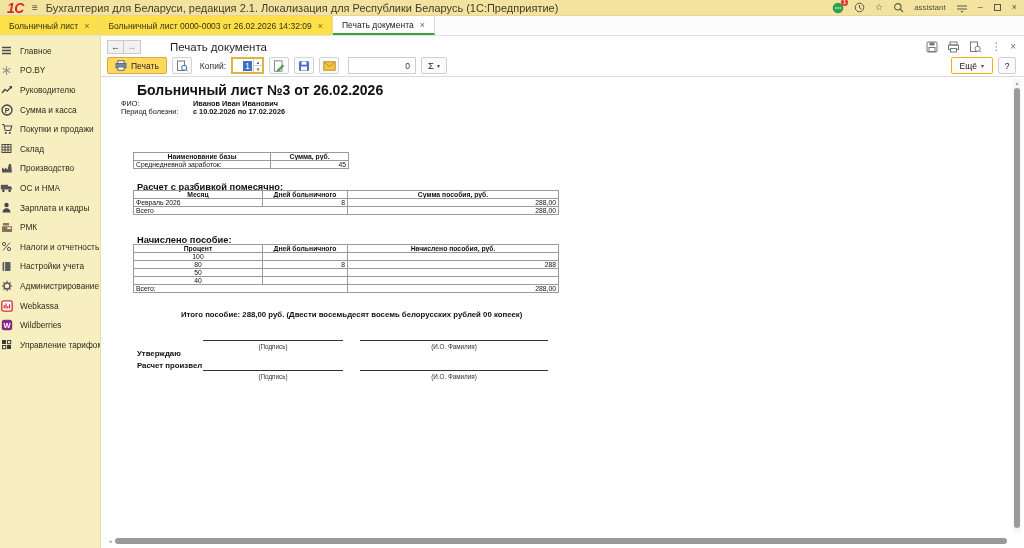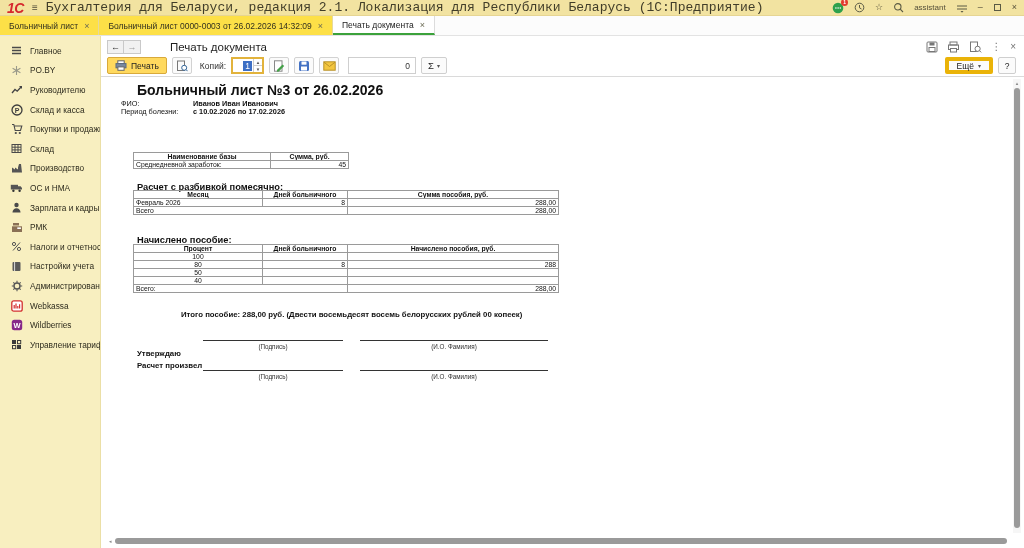--- a/index.html
+++ b/index.html
@@ -6,42 +6,42 @@
   html,body { width:1024px; height:548px; overflow:hidden; }
   body { font-family:"Liberation Sans", sans-serif; background:#fff; position:relative; color:#2d2d2d; }
   svg { display:block; }
 
   
   .titlebar { position:absolute; top:0; left:0; width:1024px; height:16px;
     background:#f2e3a1; border-bottom:1px solid #e6d593; display:flex; align-items:center;
     padding:0 7px; gap:8px; z-index:5; }
   .logo { color:#d6282d; font-weight:bold; font-style:italic; font-size:14px; letter-spacing:-0.5px; }
   .burger { font-size:10px; color:#55503a; }
-  .tb-title { font-size:13px; color:#413d29; white-space:nowrap;font-family:Liberation Mono, monospace; }
+  .tb-title { font-size:11px; color:#413d29; white-space:nowrap; }
   .tb-spacer { flex:1; }
   .tb-icons { display:flex; align-items:center; gap:10px; }
   .badge-wrap { position:relative; }
   .nbadge { position:absolute; top:-3px; right:-4px; width:7px; height:7px; background:#e23b2e;
     border-radius:50%; color:#fff; font-size:5px; line-height:7px; text-align:center; font-weight:bold; }
   .glyph { font-size:9px; color:#55503a; line-height:1; }
   .username { font-size:8px; color:#55503a; }
 
   
   .tabbar { position:absolute; top:16px; left:0; width:1024px; height:20px; background:#fcfcfc;
     border-bottom:1px solid #e3e3e3; display:flex; z-index:4; }
   .tab { display:flex; align-items:center; gap:6px; padding:0 9px; font-size:8.5px; color:#33311f;
     background:#fde047; border-right:1px solid #e6d99c; white-space:nowrap; }
   .tab.active { background:#fff; color:#222; border-right:1px solid #dcdcdc;
     border-bottom:2px solid #3ba23b; }
   .tab-close { color:#6b6b54; font-size:9px; }
 
   
   .sidebar { position:absolute; top:36px; left:0; width:101px; height:512px; background:#f8efc0;
     border-right:1px solid #ebdfa6; padding-top:5px; overflow:hidden; }
-  .s-item { display:flex; align-items:center; gap:7px; height:19.6px; padding-left:10px;
+  .s-item { display:flex; align-items:center; gap:7px; height:19.6px; padding-left:0;
     font-size:8.3px; color:#2e2c1e; white-space:nowrap; }
   .s-ico { width:13px; height:12px; display:flex; align-items:center; justify-content:center; flex:0 0 13px; }
 
   
   .main { position:absolute; top:36px; left:101px; width:923px; height:512px; background:#fff; }
   .panel-head { position:absolute; top:3px; left:6px; right:8px; height:16px; display:flex; align-items:center; }
   .nav-btn { width:17px; height:14px; border:1px solid #c9c9c9; background:#f1f1f1;
     display:flex; align-items:center; justify-content:center; font-size:9px; color:#333; }
   .nav-btn.fwd { color:#9a9a9a; border-left:none; }
   .panel-title { margin-left:29px; font-size:11.5px; color:#1f1f1f; }
@@ -60,21 +60,21 @@
   .spin { width:9px; border-left:1px solid #cfcfcf; display:flex; flex-direction:column; }
   .spin > div { flex:1; display:flex; align-items:center; justify-content:center; font-size:4.5px; color:#555; }
   .spin > div:first-child { border-bottom:1px solid #cfcfcf; }
   .num-field { width:68px; height:17px; border:1px solid #cfcfcf; background:#fff; font-size:8.5px;
     color:#333; display:flex; align-items:center; justify-content:flex-end; padding-right:5px; margin-left:4px; }
   .sigma-btn { display:flex; align-items:center; gap:3px; height:17px; padding:0 6px;
     border:1px solid #cfcfcf; border-radius:2px; background:#fbfbfb; font-size:9.5px; color:#222; }
   .caret { font-size:6px; color:#555; }
   .tb-right { margin-left:auto; display:flex; gap:5px; }
   .btn-more { display:flex; align-items:center; gap:4px; height:17px; padding:0 8px;
-    border:4px solid #eab308; border-radius:2px; background:#fbfbfb; font-size:8.5px; color:#222; }
+    border:1px solid #eab308; border-radius:2px; background:#fbfbfb; font-size:8.5px; color:#222; }
   .btn-help { width:18px; height:17px; border:1px solid #cfcfcf; border-radius:2px; background:#fbfbfb;
     display:flex; align-items:center; justify-content:center; font-size:8.5px; color:#222; }
 
   .sep { position:absolute; top:40px; left:0; right:0; border-top:1px solid #dadada; }
 
   
   .doc-area { position:absolute; top:41px; left:0; right:14px; bottom:13px; background:#fff; overflow:hidden; }
   .doc-title { position:absolute; left:36px; top:5px; font-size:14px; font-weight:bold; color:#111; }
   .meta { position:absolute; left:20px; top:22px; font-size:7.3px; color:#111; }
   .meta-row { display:flex; height:8.5px; align-items:center; }
@@ -194,21 +194,21 @@
       </span>
     <span>Руководителю</span>
   </div>
   <div class="s-item">
     <span class="s-ico">
         <svg width="12" height="12">
           <circle cx="6" cy="6" r="5" fill="none" stroke="#3d3d3d" stroke-width="1.3"></circle>
           <text x="6" y="8.6" font-size="7" text-anchor="middle" fill="#3d3d3d" font-weight="bold">P</text>
         </svg>
       </span>
-    <span>Склад и касса</span>
+    <span>Сумма и касса</span>
   </div>
   <div class="s-item">
     <span class="s-ico">
         <svg width="12" height="12">
           <path d="M1 1.5h1.8l1.4 6h5.3l1.3-4.5H3.2" fill="none" stroke="#4a4a4a" stroke-width="1.1"></path>
           <circle cx="4.8" cy="10" r="1.1" fill="#4a4a4a"></circle>
           <circle cx="8.8" cy="10" r="1.1" fill="#4a4a4a"></circle>
         </svg>
       </span>
     <span>Покупки и продажи</span>

